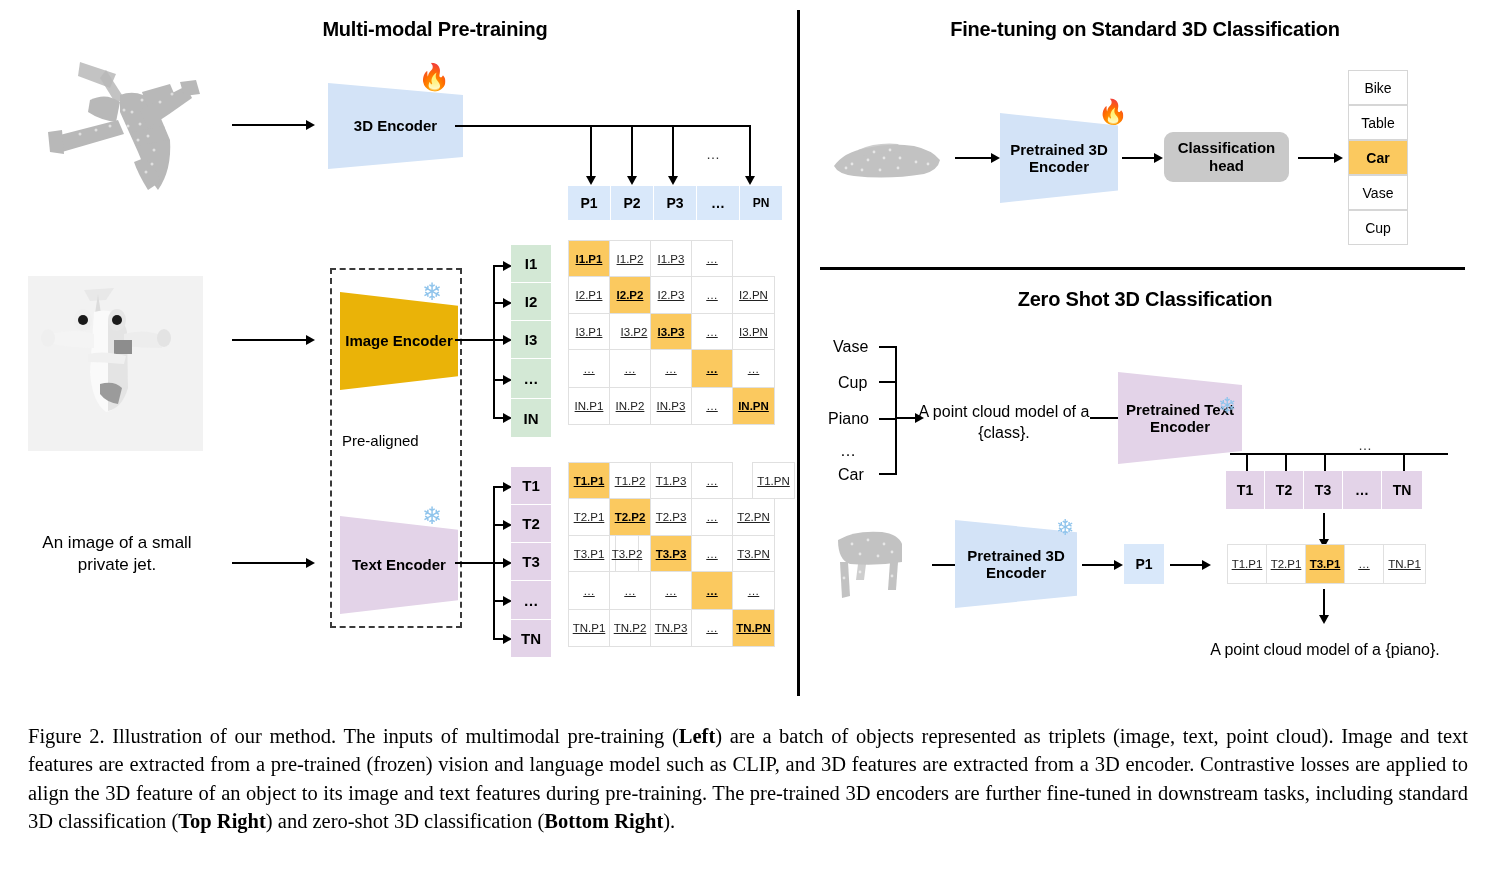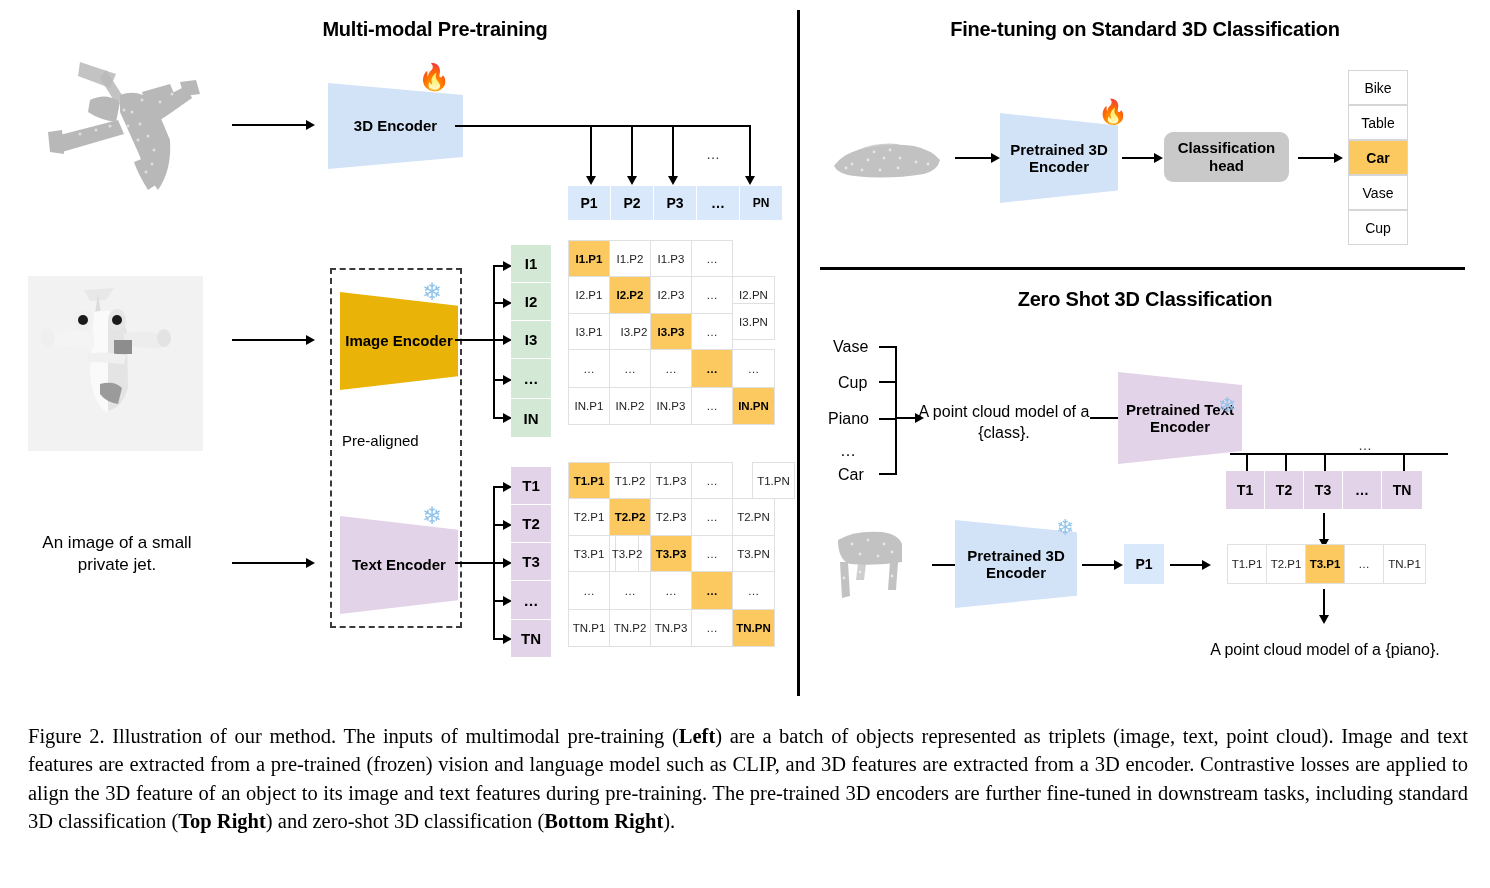--- a/index.html
+++ b/index.html
@@ -15,21 +15,21 @@
         text-align:center;font-weight:bold;line-height:1.15;}
   .trap .lab{position:relative;z-index:2;}
   .tr-right{clip-path:polygon(0% 0%,100% 14%,100% 86%,0% 100%);}  
   .enc3d{background:#d3e3f7;}
   .encimg{background:#eab308;}
   .enctxt{background:#e3d3e8;}
 
   .cell{position:absolute;display:flex;align-items:center;justify-content:center;
         box-sizing:border-box;}
   .lbl{font-weight:bold;}
-  .mcell{border:1px solid #e0e0e0;background:#fff;font-size:11.5px;color:#222;}
+  .mcell{border:1px solid #e0e0e0;background:#fff;font-size:11.5px;color:#222;text-decoration:underline;}
   .mcell.hi{background:#fbc95f;font-weight:bold;color:#000;}
   .arrow{position:absolute;background:#000;}
   .arrow.h{height:2px;}
   .arrow.v{width:2px;}
   .ahead-r{position:absolute;width:0;height:0;border-top:5px solid transparent;
            border-bottom:5px solid transparent;border-left:9px solid #000;}
   .ahead-d{position:absolute;width:0;height:0;border-left:5px solid transparent;
            border-right:5px solid transparent;border-top:9px solid #000;}
   .dashed{position:absolute;border:2px dashed #3a3a3a;box-sizing:border-box;}
   .emoji{position:absolute;font-size:26px;line-height:1;}
@@ -197,21 +197,21 @@
     <div class="cell mcell" style="left: 164px; top: 8px; width: 43px; height: 37px; margin-top: 40px;">I1.PN</div>
     <div class="cell mcell" style="left: 0px; top: 36px; width: 42px; height: 38px;">I2.P1</div>
     <div class="cell mcell hi" style="left: 41px; top: 36px; width: 42px; height: 38px;">I2.P2</div>
     <div class="cell mcell" style="left: 82px; top: 36px; width: 42px; height: 38px;">I2.P3</div>
     <div class="cell mcell" style="left: 123px; top: 36px; width: 42px; height: 38px;">…</div>
     <div class="cell mcell" style="left: 164px; top: 36px; width: 43px; height: 38px;">I2.PN</div>
     <div class="cell mcell" style="left: 0px; top: 73px; width: 42px; height: 37px;">I3.P1</div>
     <div class="cell mcell" style="left: 41px; top: 73px; width: 50px; height: 37px;">I3.P2</div>
     <div class="cell mcell hi" style="left: 82px; top: 73px; width: 42px; height: 37px;">I3.P3</div>
     <div class="cell mcell" style="left: 123px; top: 73px; width: 42px; height: 37px;">…</div>
-    <div class="cell mcell" style="left: 164px; top: 63px; width: 43px; height: 37px;">I3.PN</div>
+    <div class="cell mcell" style="left: 164px; top: 73px; width: 43px; height: 37px;">I3.PN</div>
     <div class="cell mcell" style="left: 0px; top: 109px; width: 42px; height: 39px;">…</div>
     <div class="cell mcell" style="left: 41px; top: 109px; width: 42px; height: 39px;">…</div>
     <div class="cell mcell" style="left: 82px; top: 109px; width: 42px; height: 39px;">…</div>
     <div class="cell mcell hi" style="left: 123px; top: 109px; width: 42px; height: 39px;">…</div>
     <div class="cell mcell" style="left: 164px; top: 109px; width: 43px; height: 39px;">…</div>
     <div class="cell mcell" style="left: 0px; top: 147px; width: 42px; height: 38px;">IN.P1</div>
     <div class="cell mcell" style="left: 41px; top: 147px; width: 42px; height: 38px;">IN.P2</div>
     <div class="cell mcell" style="left: 82px; top: 147px; width: 42px; height: 38px;">IN.P3</div>
     <div class="cell mcell" style="left: 123px; top: 147px; width: 42px; height: 38px;">…</div>
     <div class="cell mcell hi" style="left: 164px; top: 147px; width: 43px; height: 38px;">IN.PN</div>

